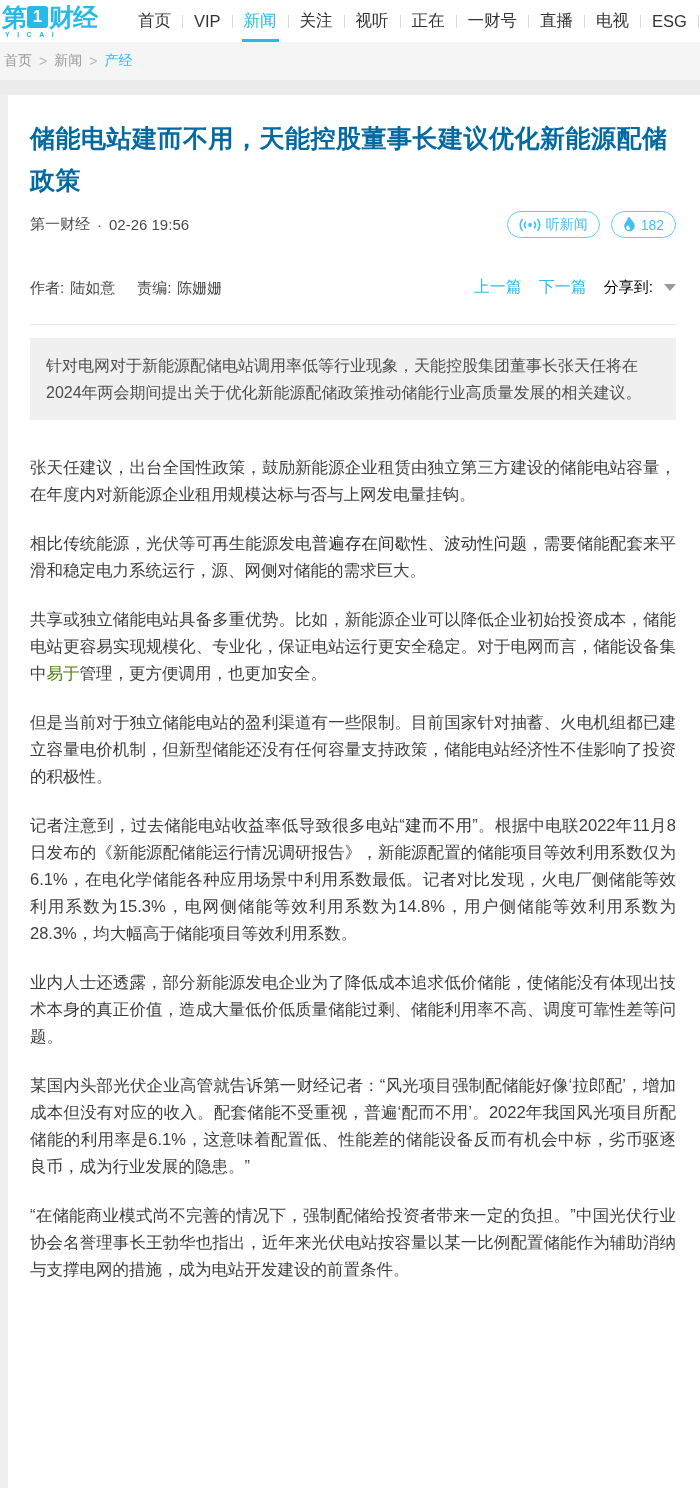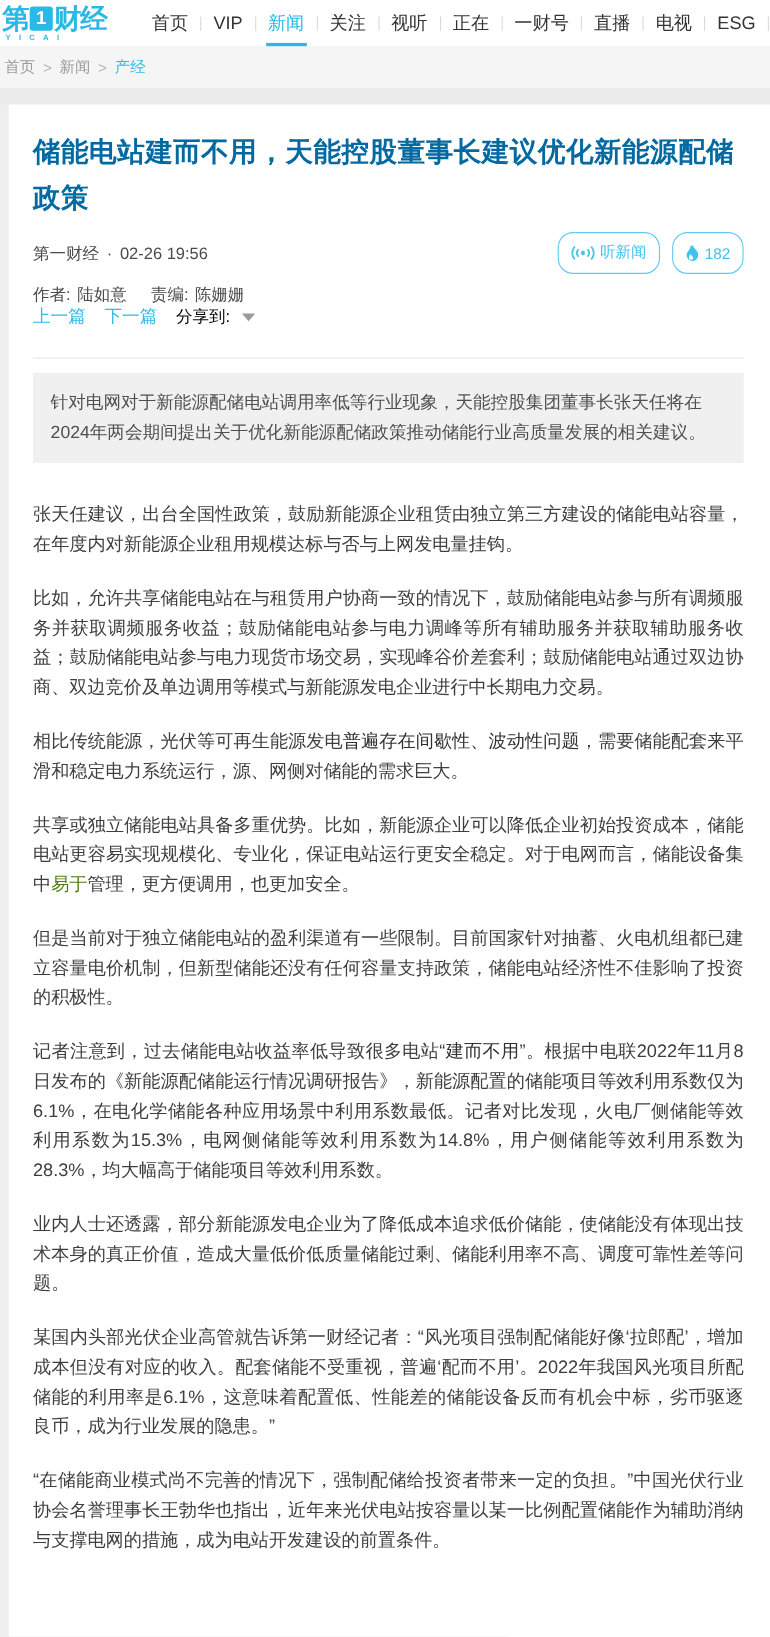--- a/index.html
+++ b/index.html
@@ -30,28 +30,28 @@
   .crumb-sep { color:#b5b5b5; }
   .band { height:15px; background:#ececec; }
 
   
   .card { background:#ffffff; margin-left:8px; width:692px; min-height:1393px; padding:22px 24px 0 22px; }
   h1 { font-size:25px; line-height:42px; color:#0369a1; font-weight:bold; letter-spacing:0.5px; }
 
   .meta-row { display:flex; justify-content:space-between; align-items:center; margin-top:10px; }
   .byline { font-size:15px; color:#4a4a4a; display:flex; align-items:center; gap:7px; }
   .meta-actions { display:flex; gap:11px; }
-  .pill { display:flex; align-items:center; gap:5px; height:38px; padding:0 11px;
+  .pill { display:flex; align-items:center; gap:5px; height:27px; padding:0 11px;
           border:1px solid #5fcbf2; border-radius:14px; background:#fff; color:#41c2ee;
           font-size:14px; cursor:pointer; font-family:inherit; }
 
-  .author-row { display:flex; justify-content:space-between; align-items:flex-start; margin-top:10px;flex-direction:column; }
+  .author-row { display:flex; justify-content:space-between; align-items:flex-end; margin-top:10px; }
   .authors { font-size:15px; color:#4a4a4a; display:flex; gap:6px; }
   .authors .gap { width:10px; }
-  .post-nav { display:flex; align-items:center; gap:17px; }
+  .post-nav { display:flex; align-items:center; gap:17px;margin-top:29px; }
   .post-nav a { color:#2fbce8; font-size:16px; text-decoration:none; cursor:pointer; }
   .share { color:#000000; font-size:15px; }
   .caret { width:0; height:0; border-left:6px solid transparent; border-right:6px solid transparent;
            border-top:7px solid #9a9a9a; margin-left:-6px; }
 
   .divider { border:none; border-top:1px solid #e8e8e8; margin-top:26px; }
 
   .summary { background:#f0f0f0; margin-top:13px; padding:14px 16px; font-size:16px;
              line-height:27px; color:#4f4f4f; }
 
@@ -161,21 +161,20 @@
       <span class="caret"></span>
     </div>
   </div>
 
   <hr class="divider">
 
   <div class="summary">针对电网对于新能源配储电站调用率低等行业现象，天能控股集团董事长张天任将在2024年两会期间提出关于优化新能源配储政策推动储能行业高质量发展的相关建议。</div>
 
   <article>
     <p><span>张天任建议，出台全国性政策，鼓励新能源企业租赁由独立第三方建设的储能电站容量，在年度内对新能源企业租用规模达标与否与上网发电量挂钩。</span></p>
-    <p><span>比如，允许共享储能电站在与租赁用户协商一致的情况下，鼓励储能电站参与所有调频服务并获取调频服务收益；鼓励储能电站参与电力调峰等所有辅助服务并获取辅助服务收益；鼓励储能电站参与电力现货市场交易，实现峰谷价差套利；鼓励储能电站通过双边协商、双边竞价及单边调用等模式与新能源发电企业进行中长期电力交易。</span></p>
     <p><span>相比传统能源，光伏等可再生能源发电</span><b>普遍存在间歇性、波动性问题</b><span>，需要储能配套来平滑和稳定电力系统运行，源、网侧对储能的需求巨大。</span></p>
     <p><span>共享或独立储能电站具备多重优势。比如，新能源企业可以降低企业初始投资成本，储能电站更容易实现规模化、专业化，保证电站运行更安全稳定。对于电网而言，储能设备集中</span><a class="olink">易于</a><span>管理，更方便调用，也更加安全。</span></p>
     <p><span>但是当前对于独立储能电站的盈利渠道有一些限制。目前国家针对抽蓄、火电机组都已建立容量电价机制，但新型储能还没有任何容量支持政策，储能电站经济性不佳影响了投资的积极性。</span></p>
     <p><span>记者注意到，过去储能电站收益率低导致很多电站“</span><b>建而不用</b><span>”。根据中电联2022年11月8日发布的《新能源配储能运行情况调研报告》，新能源配置的储能项目等效利用系数仅为6.1%，在电化学储能各种应用场景中利用系数最低。记者对比发现，火电厂侧储能等效利用系数为15.3%，电网侧储能等效利用系数为14.8%，用户侧储能等效利用系数为28.3%，均大幅高于储能项目等效利用系数。</span></p>
     <p><span>业内人士还透露，部分新能源发电企业为了降低成本追求低价储能，使储能没有体现出技术本身的真正价值，造成大量低价低质量储能过剩、储能利用率不高、调度可靠性差等问题。</span></p>
     <p><span>某国内头部光伏企业高管就告诉第一财经记者：“风光项目强制配储能好像‘拉郎配’，增加成本但没有对应的收入。配套储能不受重视，普遍‘配而不用’。2022年我国风光项目所配储能的利用率是6.1%，这意味着配置低、性能差的储能设备反而有机会中标，劣币驱逐良币，成为行业发展的隐患。”</span></p>
     <p><span>“在储能商业模式尚不完善的情况下，强制配储给投资者带来一定的负担。”中国光伏行业协会名誉理事长王勃华也指出，近年来光伏电站按容量以某一比例配置储能作为辅助消纳与支撑电网的措施，成为电站开发建设的前置条件。</span></p>
 
   </article>
 </main>

